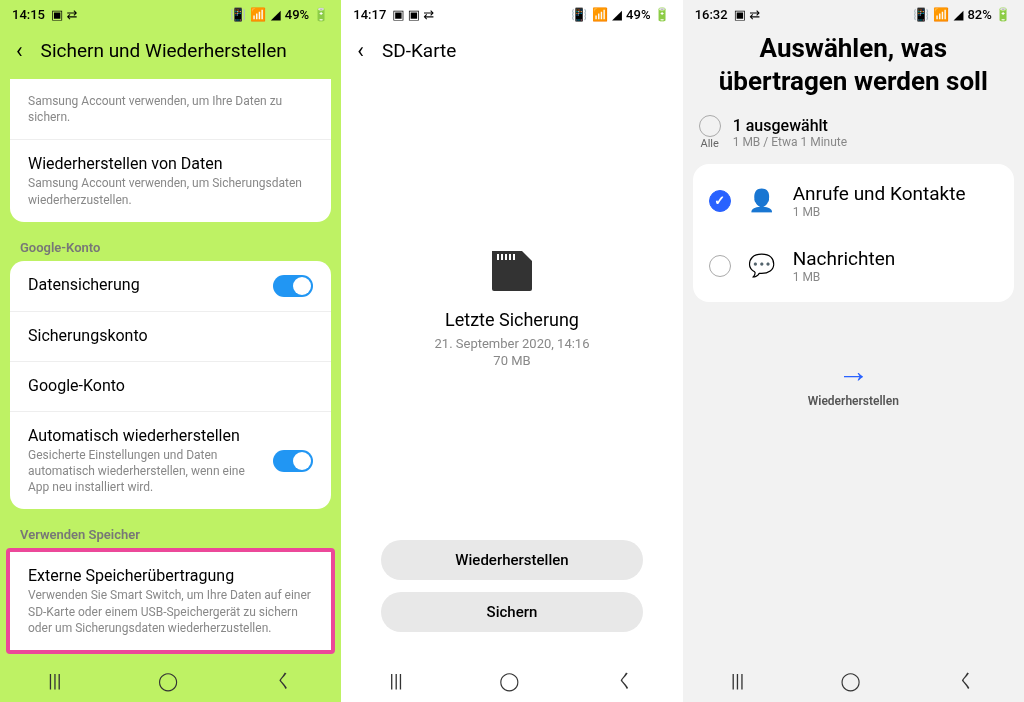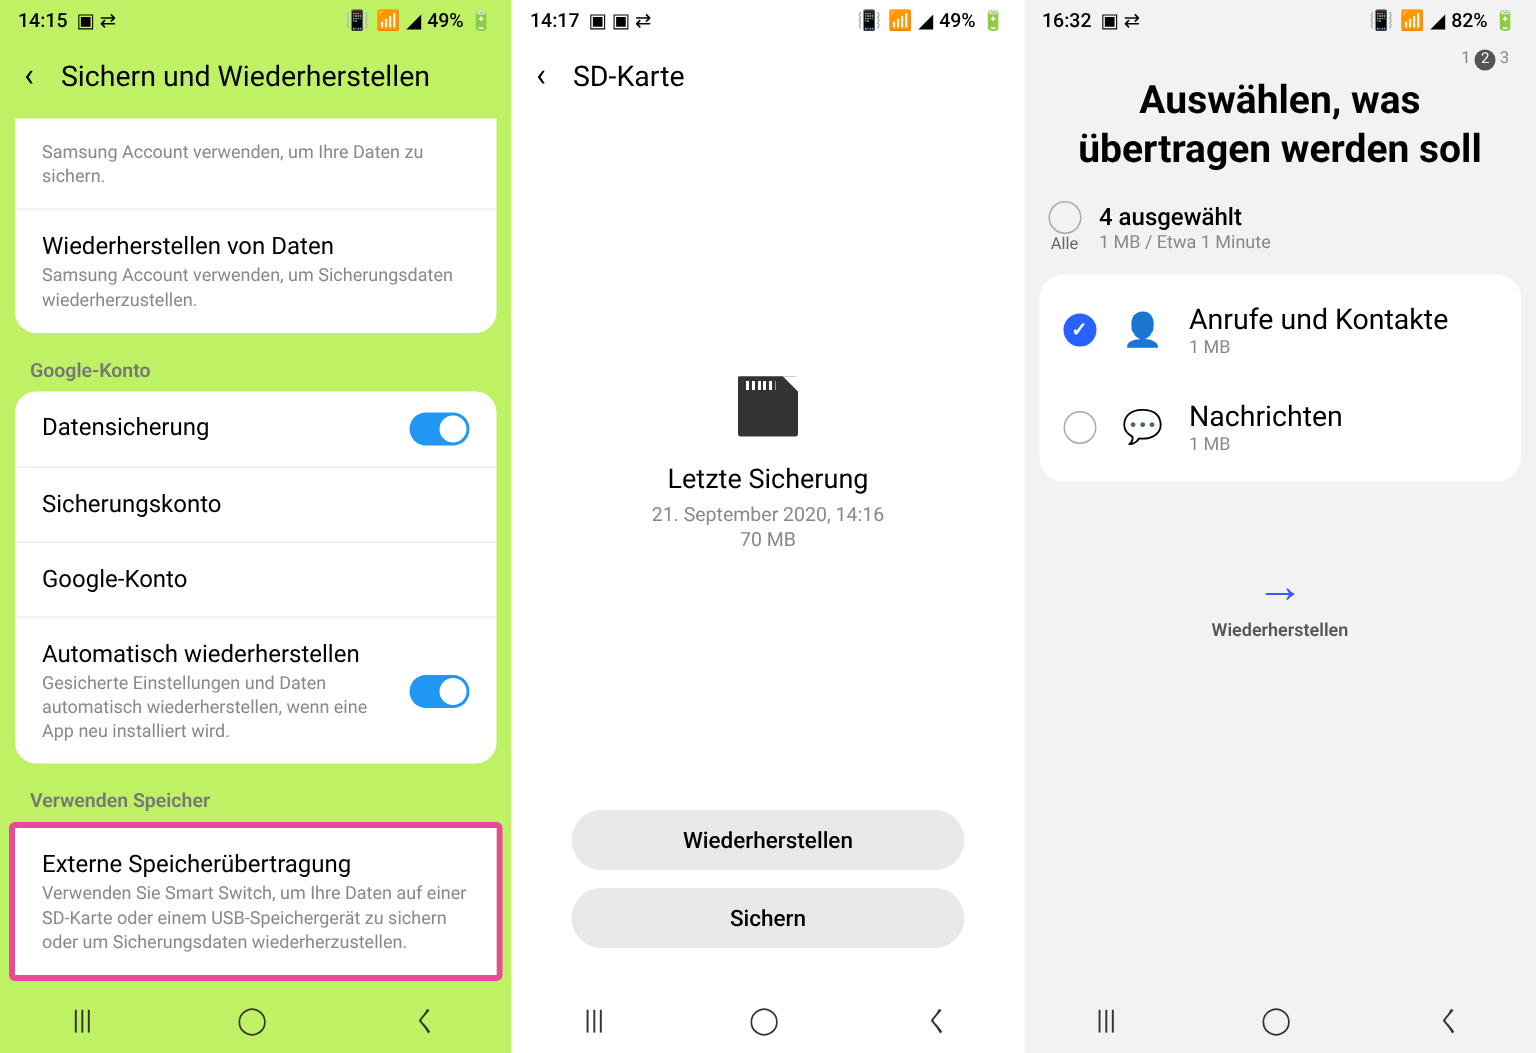--- a/index.html
+++ b/index.html
@@ -165,33 +165,28 @@
       <span>▣ ⇄</span>
     </div>
     <div class="status-right">
       <span>📳</span>
       <span>📶</span>
       <span>◢</span>
       <span>82%</span>
       <span>🔋</span>
     </div>
   </div>
-  <div class="stepper">
-    <span>1</span>
-    <span class="active">2</span>
-    <span>3</span>
-  </div>
   <div class="big-title">Auswählen, was übertragen werden soll</div>
   <div class="select-header">
     <div style="text-align:center;">
       <div class="circle"></div>
       <div class="alle-label">Alle</div>
     </div>
     <div class="select-info">
-      <div class="t">4 ausgewählt</div>
+      <div class="t">1 ausgewählt</div>
       <div class="s">1 MB / Etwa 1 Minute</div>
     </div>
   </div>
   <div class="list-card">
     <div class="list-row">
       <div class="circle checked"></div>
       <div class="list-icon" style="color:#FF9800;">👤</div>
       <div class="list-text">
         <div class="lt">Anrufe und Kontakte</div>
         <div class="ls">1 MB</div>

